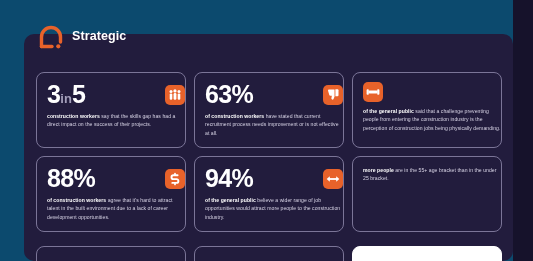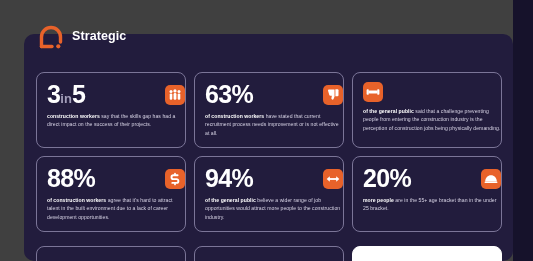--- a/index.html
+++ b/index.html
@@ -7,21 +7,21 @@
   html, body {
     width:533px; height:261px;
     overflow:hidden;
     background:#191532;
     font-family:"Liberation Sans", sans-serif;
   }
 
   #stage {
     position:relative;
     width:533px; height:261px;
-    background:#404040;
+    background:#0c4a6e;
     overflow:hidden;
   }
 
   
   .inner-panel {
     position:absolute;
     left:24px; top:34px;
     width:489px; height:227px;
     background:#221c3d;
     border-radius:10px;
@@ -244,29 +244,20 @@
             <rect x="2.2" y="6.1" width="9.6" height="1.8" fill="#fff"></rect>
             <path d="M0.7 7 L3.8 4.2 V9.8 Z" fill="#fff"></path>
             <path d="M13.3 7 L10.2 4.2 V9.8 Z" fill="#fff"></path>
           </svg>
         </div>
       </div>
       <div class="card-desc"><b>of the general public</b><span> believe a wider range of job opportunities would attract more people to the construction industry.</span></div>
     </div>
 
     <div class="card">
-      <div class="stat-row">
-        <div class="stat-value">20%</div>
-        <div class="icon-box">
-          <svg width="14" height="14" viewBox="0 0 14 14">
-            <path d="M1.2 9.6 C1.2 5.9 3.8 3.2 7 3.2 C10.2 3.2 12.8 5.9 12.8 9.6 Z" fill="#fff"></path>
-            <rect x="0.5" y="9.4" width="13" height="1.7" rx="0.8" fill="#fff"></rect>
-          </svg>
-        </div>
-      </div>
       <div class="card-desc"><b>more people</b><span> are in the 55+ age bracket than in the under 25 bracket.</span></div>
     </div>
 
   </div>
 
   <div class="row3">
     <div class="card-stub"></div>
     <div class="card-stub"></div>
     <div class="card-stub highlight"></div>
   </div>

